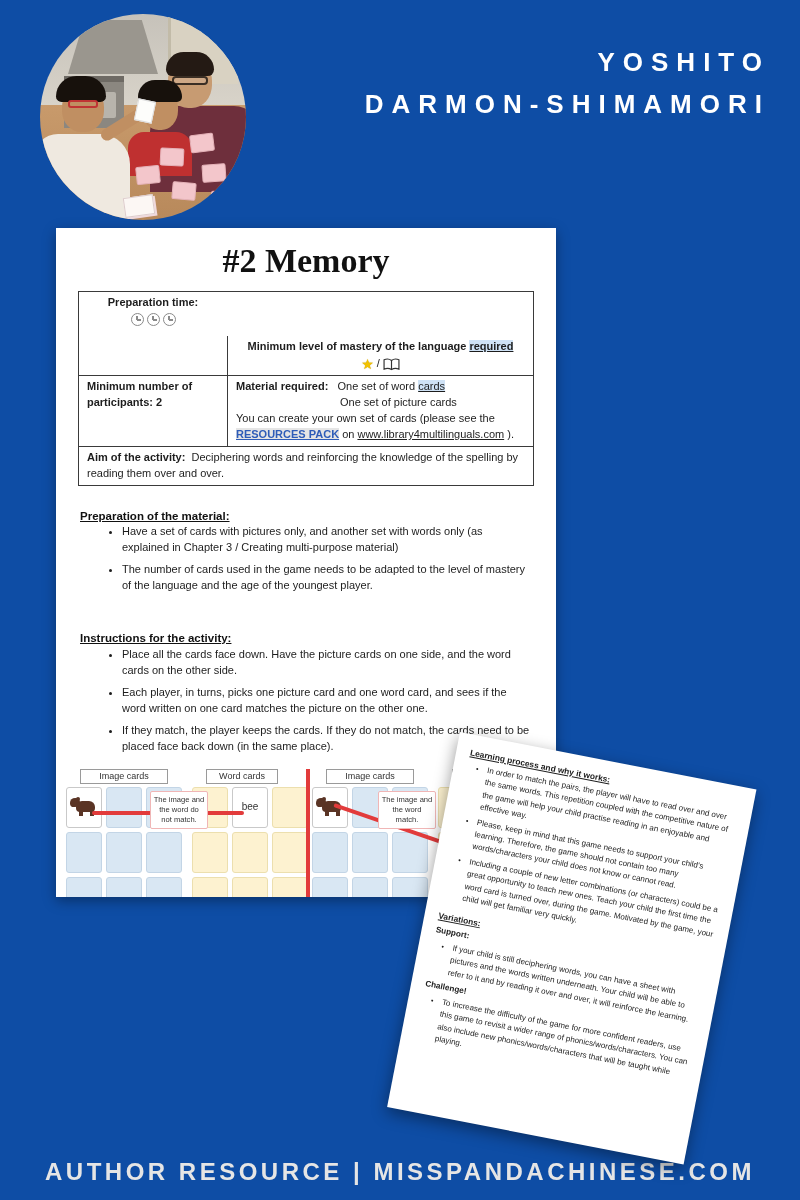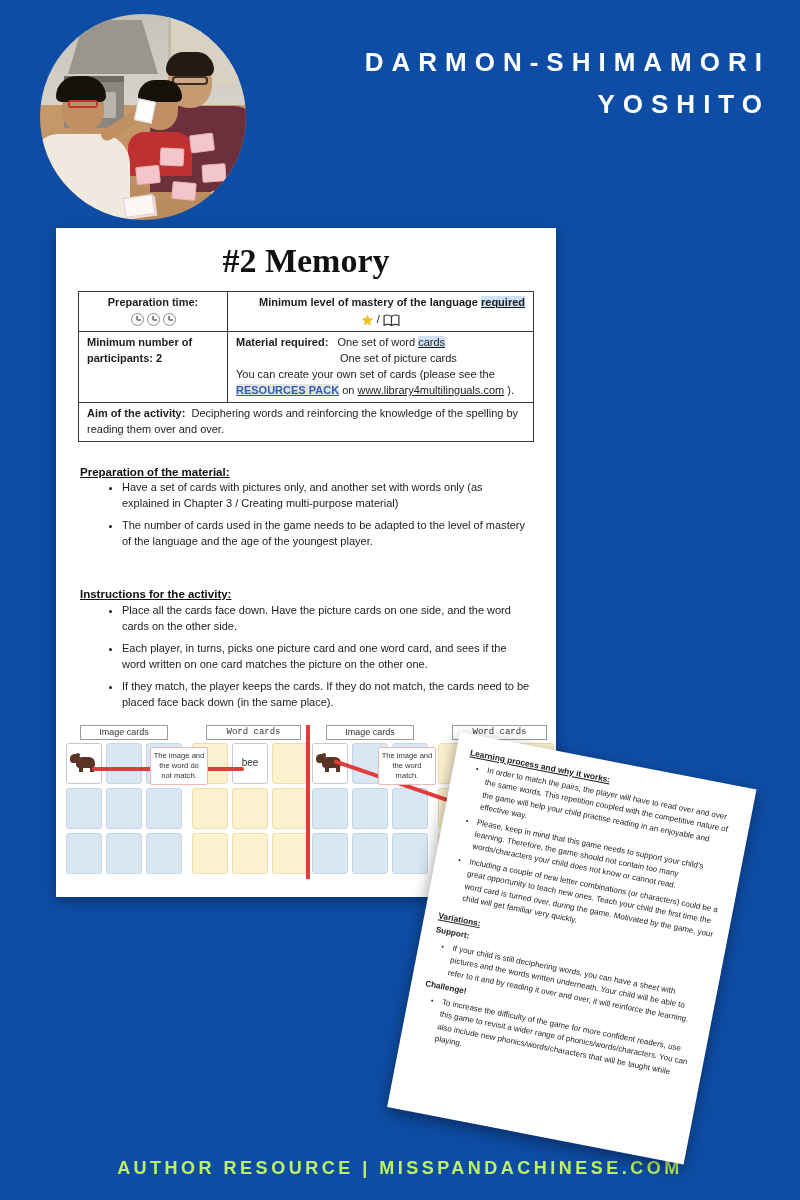--- a/index.html
+++ b/index.html
@@ -36,21 +36,21 @@
   .photo .stack { position:absolute; left:84px; top:182px; width:30px; height:20px; background:#fcf7f4; border:1px solid #dcc; transform:rotate(-8deg); box-shadow:2px 2px 0 #f0d9dc; }
 
   
   .main-page { position:absolute; left:56px; top:228px; width:500px; height:669px; background:#ffffff;
     box-shadow:0 4px 12px rgba(0,0,0,.35); color:#1d1d1d; font-size:11px; line-height:1.45; overflow:hidden; z-index:2; }
   .ws-title { text-align:center; font-family:"Liberation Serif", serif; font-weight:bold; font-size:34px; margin-top:8px; color:#111; }
 
   .info-table { margin:6px 22px 0; border:1.4px solid #3a3a3a; display:grid; grid-template-columns:148px 1fr; }
   .cell { padding:3px 8px; }
   .c-tl { text-align:center; font-weight:bold; }
-  .c-tr { border-left:1.2px solid #3a3a3a; text-align:right; }
+  .c-tr { border-left:1.2px solid #3a3a3a; text-align:center;margin-top:44px; }
   .c-ml { border-top:1.2px solid #3a3a3a; font-weight:bold; }
   .c-mr { border-top:1.2px solid #3a3a3a; border-left:1.2px solid #3a3a3a; }
   .c-aim { grid-column:1 / span 2; border-top:1.2px solid #3a3a3a; }
   .clocks { display:flex; justify-content:center; gap:3px; margin-top:2px; }
   .clock { width:13px; height:13px; border:1.6px solid #8a8a8a; border-radius:50%; position:relative; background:#fff; }
   .clock::before { content:''; position:absolute; left:4.6px; top:1.5px; width:1.6px; height:4.5px; background:#8a8a8a; }
   .clock::after { content:''; position:absolute; left:5px; top:4.8px; width:4px; height:1.6px; background:#8a8a8a; }
   .mastery-icons { display:flex; justify-content:center; align-items:center; gap:3px; margin-top:1px; }
   .star { color:#f2c200; font-size:14px; text-shadow:0 0 1px #b08900; line-height:1; }
   .hl { background:#cfe2f5; text-decoration:underline; }
@@ -64,21 +64,21 @@
   .h-instr { margin-top:36px; }
   ul.bullets { padding-left:42px; }
   ul.bullets li { margin-bottom:6px; }
 
   
   .diagram { position:relative; height:158px; margin:14px 4px 0 4px; font-size:9px; }
   .dgroup { position:absolute; top:0; width:246px; height:156px; }
   .dg-left { left:6px; } .dg-right { left:252px; }
   .dlabel { position:absolute; top:0; height:15px; line-height:13px; background:#fff; border:1px solid #9a9a9a;
     text-align:center; font-size:9px; color:#333; }
-  .dl-img { left:14px; width:88px; } .dl-word { left:140px; width:95px;font-family:Liberation Mono, monospace; }
+  .dl-img { left:14px; width:88px; } .dl-word { left:140px; width:72px; }
   .cols { position:absolute; left:0; top:18px; display:flex; gap:4px; }
   .cols.words { left:126px; }
   .col { display:flex; flex-direction:column; gap:4px; }
   .dcard { width:36px; height:41px; border-radius:3px; }
   .dcard.blue { background:#d9e7f3; border:1px solid #c3d5e6; }
   .dcard.cream { background:#fdf2d0; border:1px solid #ecdfae; }
   .dcard.white { background:#ffffff; border:1px solid #c9c9c9; display:flex; align-items:center; justify-content:center; }
   .word-text { font-size:10px; color:#333; }
   .redline { position:absolute; background:#e23b3b; border-radius:2px; z-index:1; }
   .rl-left { left:26px; top:42px; width:152px; height:4px; }
@@ -98,29 +98,29 @@
   .page2 { position:absolute; left:460px; top:732px; width:302px; height:382px; background:#ffffff;
     transform:rotate(11deg); transform-origin:top left; box-shadow:0 5px 16px rgba(0,0,0,.4);
     padding:12px 14px; color:#1d1d1d; font-size:8px; line-height:1.55; z-index:5; }
   .p2-heading { font-weight:bold; text-decoration:underline; font-size:8.4px; }
   .p2-sub { font-weight:bold; font-size:8.2px; margin-top:2px; }
   .page2 ul { padding-left:20px; margin-top:2px; }
   .page2 li { margin-bottom:3px; }
   .mt8 { margin-top:9px; }
 
   
-  .footer { position:absolute; left:0; right:0; top:1158px; text-align:center; color:#bef264;
-    font-weight:bold; font-size:18px; letter-spacing:3.5px; z-index:3; }
+  .footer { position:absolute; left:0; right:0; top:1158px; text-align:center; color:#e5e5e5;
+    font-weight:bold; font-size:24px; letter-spacing:3.5px; z-index:3; }
 </style>
 </head>
 <body>
 
 <div class="author-name">
+  <div>YOSHITO</div>
   <div>DARMON-SHIMAMORI</div>
-  <div>YOSHITO</div>
 </div>
 
 <div class="photo">
   <div class="hood"></div>
   <div class="cabinet"></div>
   <div class="oven"></div>
   <div class="adult-torso"></div>
   <div class="adult-head"></div>
   <div class="adult-hair"></div>
   <div class="adult-glasses"></div>

